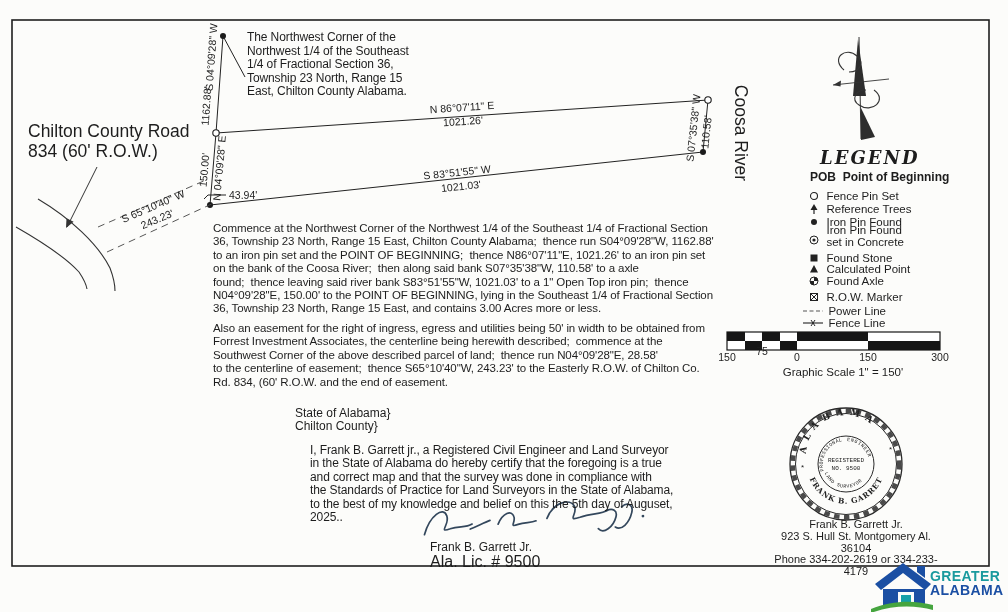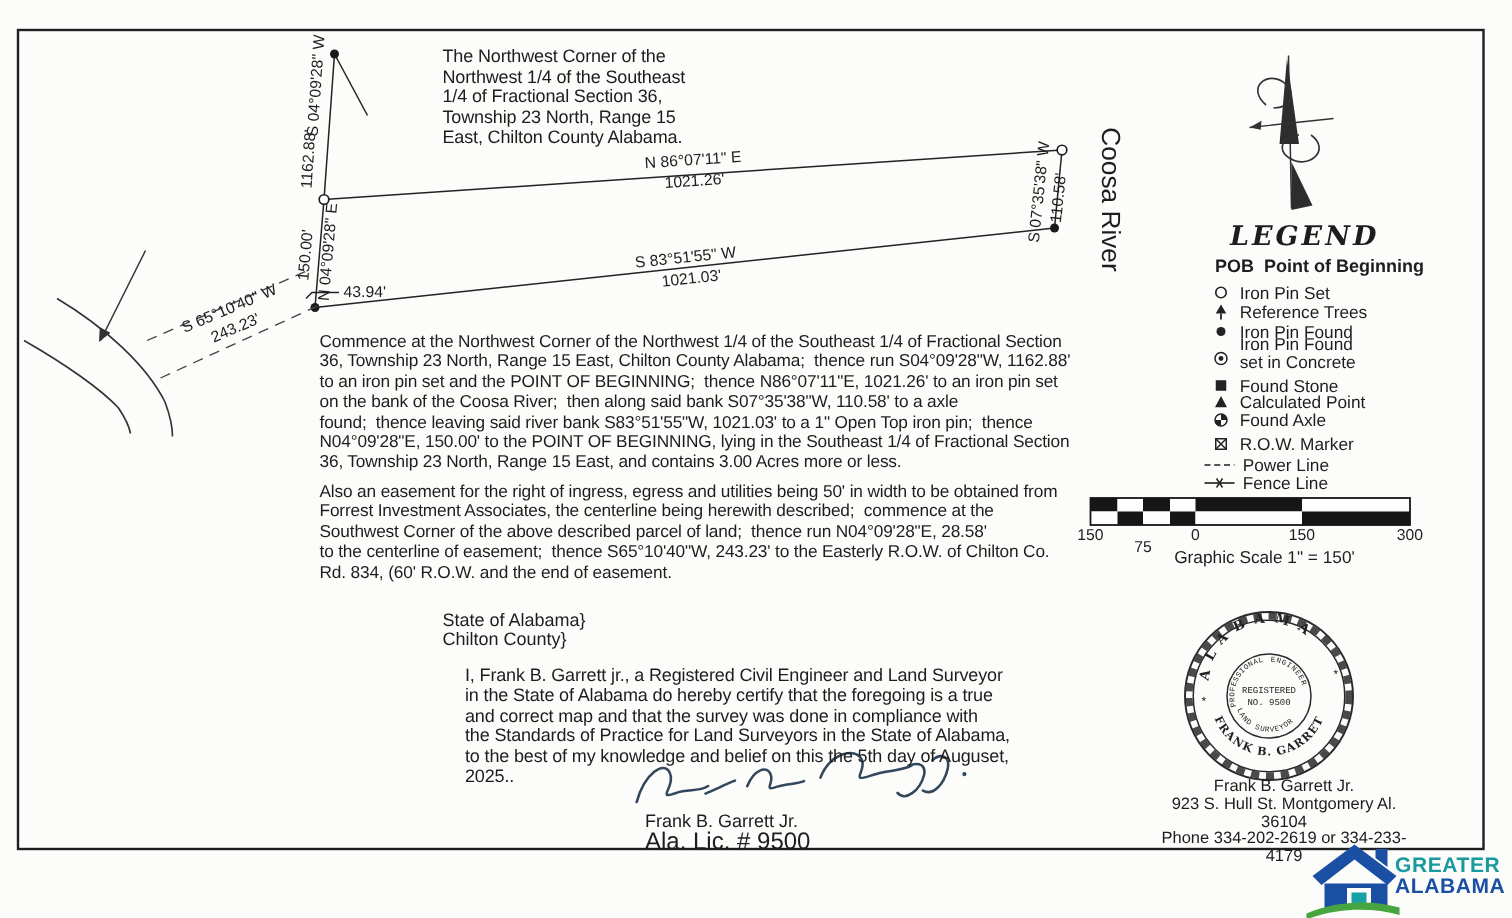--- a/index.html
+++ b/index.html
@@ -136,26 +136,28 @@
     <g>
       <path d="M 903,563 L 931,584 L 925,590 L 903,573 L 881,590 L 875,584 Z" fill="#1b4fa3"></path>
       <polygon points="917,566 925,566 925,578 917,572" fill="#1b4fa3"></polygon>
       <path d="M 883,589 L 925,589 L 925,605 L 883,605 Z" fill="#1b4fa3"></path>
       <rect x="898" y="592" width="16" height="13" fill="#fcfcfa"></rect>
       <rect x="901" y="595" width="10" height="10" fill="#16a0a8"></rect>
       <path d="M 871,609 C 892,600 915,600 933,605 L 933,610 C 915,605 892,605 871,613 Z" fill="#46a53f"></path>
     </g>
   </svg>
 
-  <div class="abs pre body-text" style="left:247px;top:31px;width:180px;font-size:12px;line-height:13.5px;margin-left:48px;">The Northwest Corner of the
+  <div class="abs pre body-text" style="left:247px;top:31px;width:180px;font-size:12px;line-height:13.5px;">The Northwest Corner of the
 Northwest 1/4 of the Southeast
 1/4 of Fractional Section 36,
 Township 23 North, Range 15
 East, Chilton County Alabama.</div>
 
+  <div class="abs pre" style="left:28px;top:121px;font-size:17.5px;line-height:20px;">Chilton County Road
+834 (60' R.O.W.)</div>
 
   <div class="abs ctr" style="left:740px;top:133px;font-size:17.5px;transform:translate(-50%,-50%) rotate(90deg);">Coosa River</div>
 
   <div class="abs ctr small" style="left:211px;top:57px;transform:translate(-50%,-50%) rotate(-86deg);">S 04°09'28" W</div>
   <div class="abs ctr small" style="left:206px;top:106px;transform:translate(-50%,-50%) rotate(-86deg);">1162.88'</div>
 
   <div class="abs ctr small" style="left:462px;top:107px;transform:translate(-50%,-50%) rotate(-3.8deg);">N 86°07'11" E</div>
   <div class="abs ctr small" style="left:463px;top:121px;transform:translate(-50%,-50%) rotate(-3.8deg);">1021.26'</div>
 
   <div class="abs ctr small" style="left:693px;top:128px;transform:translate(-50%,-50%) rotate(-84deg);">S 07°35'38" W</div>
@@ -175,21 +177,21 @@
   <div class="abs legend-title" style="left:820px;top:147px;">LEGEND</div>
   <div class="abs" style="left:810px;top:170px;font-size:12px;font-weight:bold;">
     <span>POB</span>&nbsp;
     <span>Point of Beginning</span>
   </div>
 
   <div class="abs" style="left:808px;top:186px;">
     <svg width="14" height="12" style="position:static;vertical-align:-2px;">
         <circle cx="6" cy="6" r="3.5" fill="none" stroke="#222" stroke-width="1.1"></circle>
       </svg>
-    <span class="legend-label">Iron Pin Set</span>
+    <span class="legend-label">Fence Pin Set</span>
   </div>
   <div class="abs" style="left:808px;top:199px;">
     <svg width="14" height="12" style="position:static;vertical-align:-2px;">
         <polygon points="6,1 9.5,7 2.5,7" fill="#222"></polygon>
         <line x1="6" y1="7" x2="6" y2="11" stroke="#222" stroke-width="1.2"></line>
       </svg>
     <span class="legend-label">Reference Trees</span>
   </div>
   <div class="abs" style="left:808px;top:212px;">
     <svg width="14" height="12" style="position:static;vertical-align:-2px;">
@@ -255,21 +257,21 @@
 found;  thence leaving said river bank S83°51'55"W, 1021.03' to a 1" Open Top iron pin;  thence
 N04°09'28"E, 150.00' to the POINT OF BEGINNING, lying in the Southeast 1/4 of Fractional Section
 36, Township 23 North, Range 15 East, and contains 3.00 Acres more or less.</div>
   <div class="abs pre body-text" style="left:213px;top:322px;width:540px;">Also an easement for the right of ingress, egress and utilities being 50' in width to be obtained from
 Forrest Investment Associates, the centerline being herewith described;  commence at the
 Southwest Corner of the above described parcel of land;  thence run N04°09'28"E, 28.58'
 to the centerline of easement;  thence S65°10'40"W, 243.23' to the Easterly R.O.W. of Chilton Co.
 Rd. 834, (60' R.O.W. and the end of easement.</div>
 
   <div class="abs ctr small" style="left:727px;top:357px;">150</div>
-  <div class="abs ctr small" style="left:762px;top:354px;margin-top:11px;">75</div>
+  <div class="abs ctr small" style="left:762px;top:340px;margin-top:11px;">75</div>
   <div class="abs ctr small" style="left:797px;top:357px;">0</div>
   <div class="abs ctr small" style="left:868px;top:357px;">150</div>
   <div class="abs ctr small" style="left:940px;top:357px;">300</div>
   <div class="abs ctr" style="left:843px;top:372px;font-size:11.5px;">Graphic Scale 1" = 150'</div>
 
 
   <div class="abs" style="left:295px;top:406px;font-size:12px;">State of Alabama}</div>
   <div class="abs" style="left:295px;top:419px;font-size:12px;">Chilton County}</div>
   <div class="abs pre body-text" style="left:310px;top:444px;width:380px;font-size:12px;line-height:13.4px;">I, Frank B. Garrett jr., a Registered Civil Engineer and Land Surveyor
 in the State of Alabama do hereby certify that the foregoing is a true

